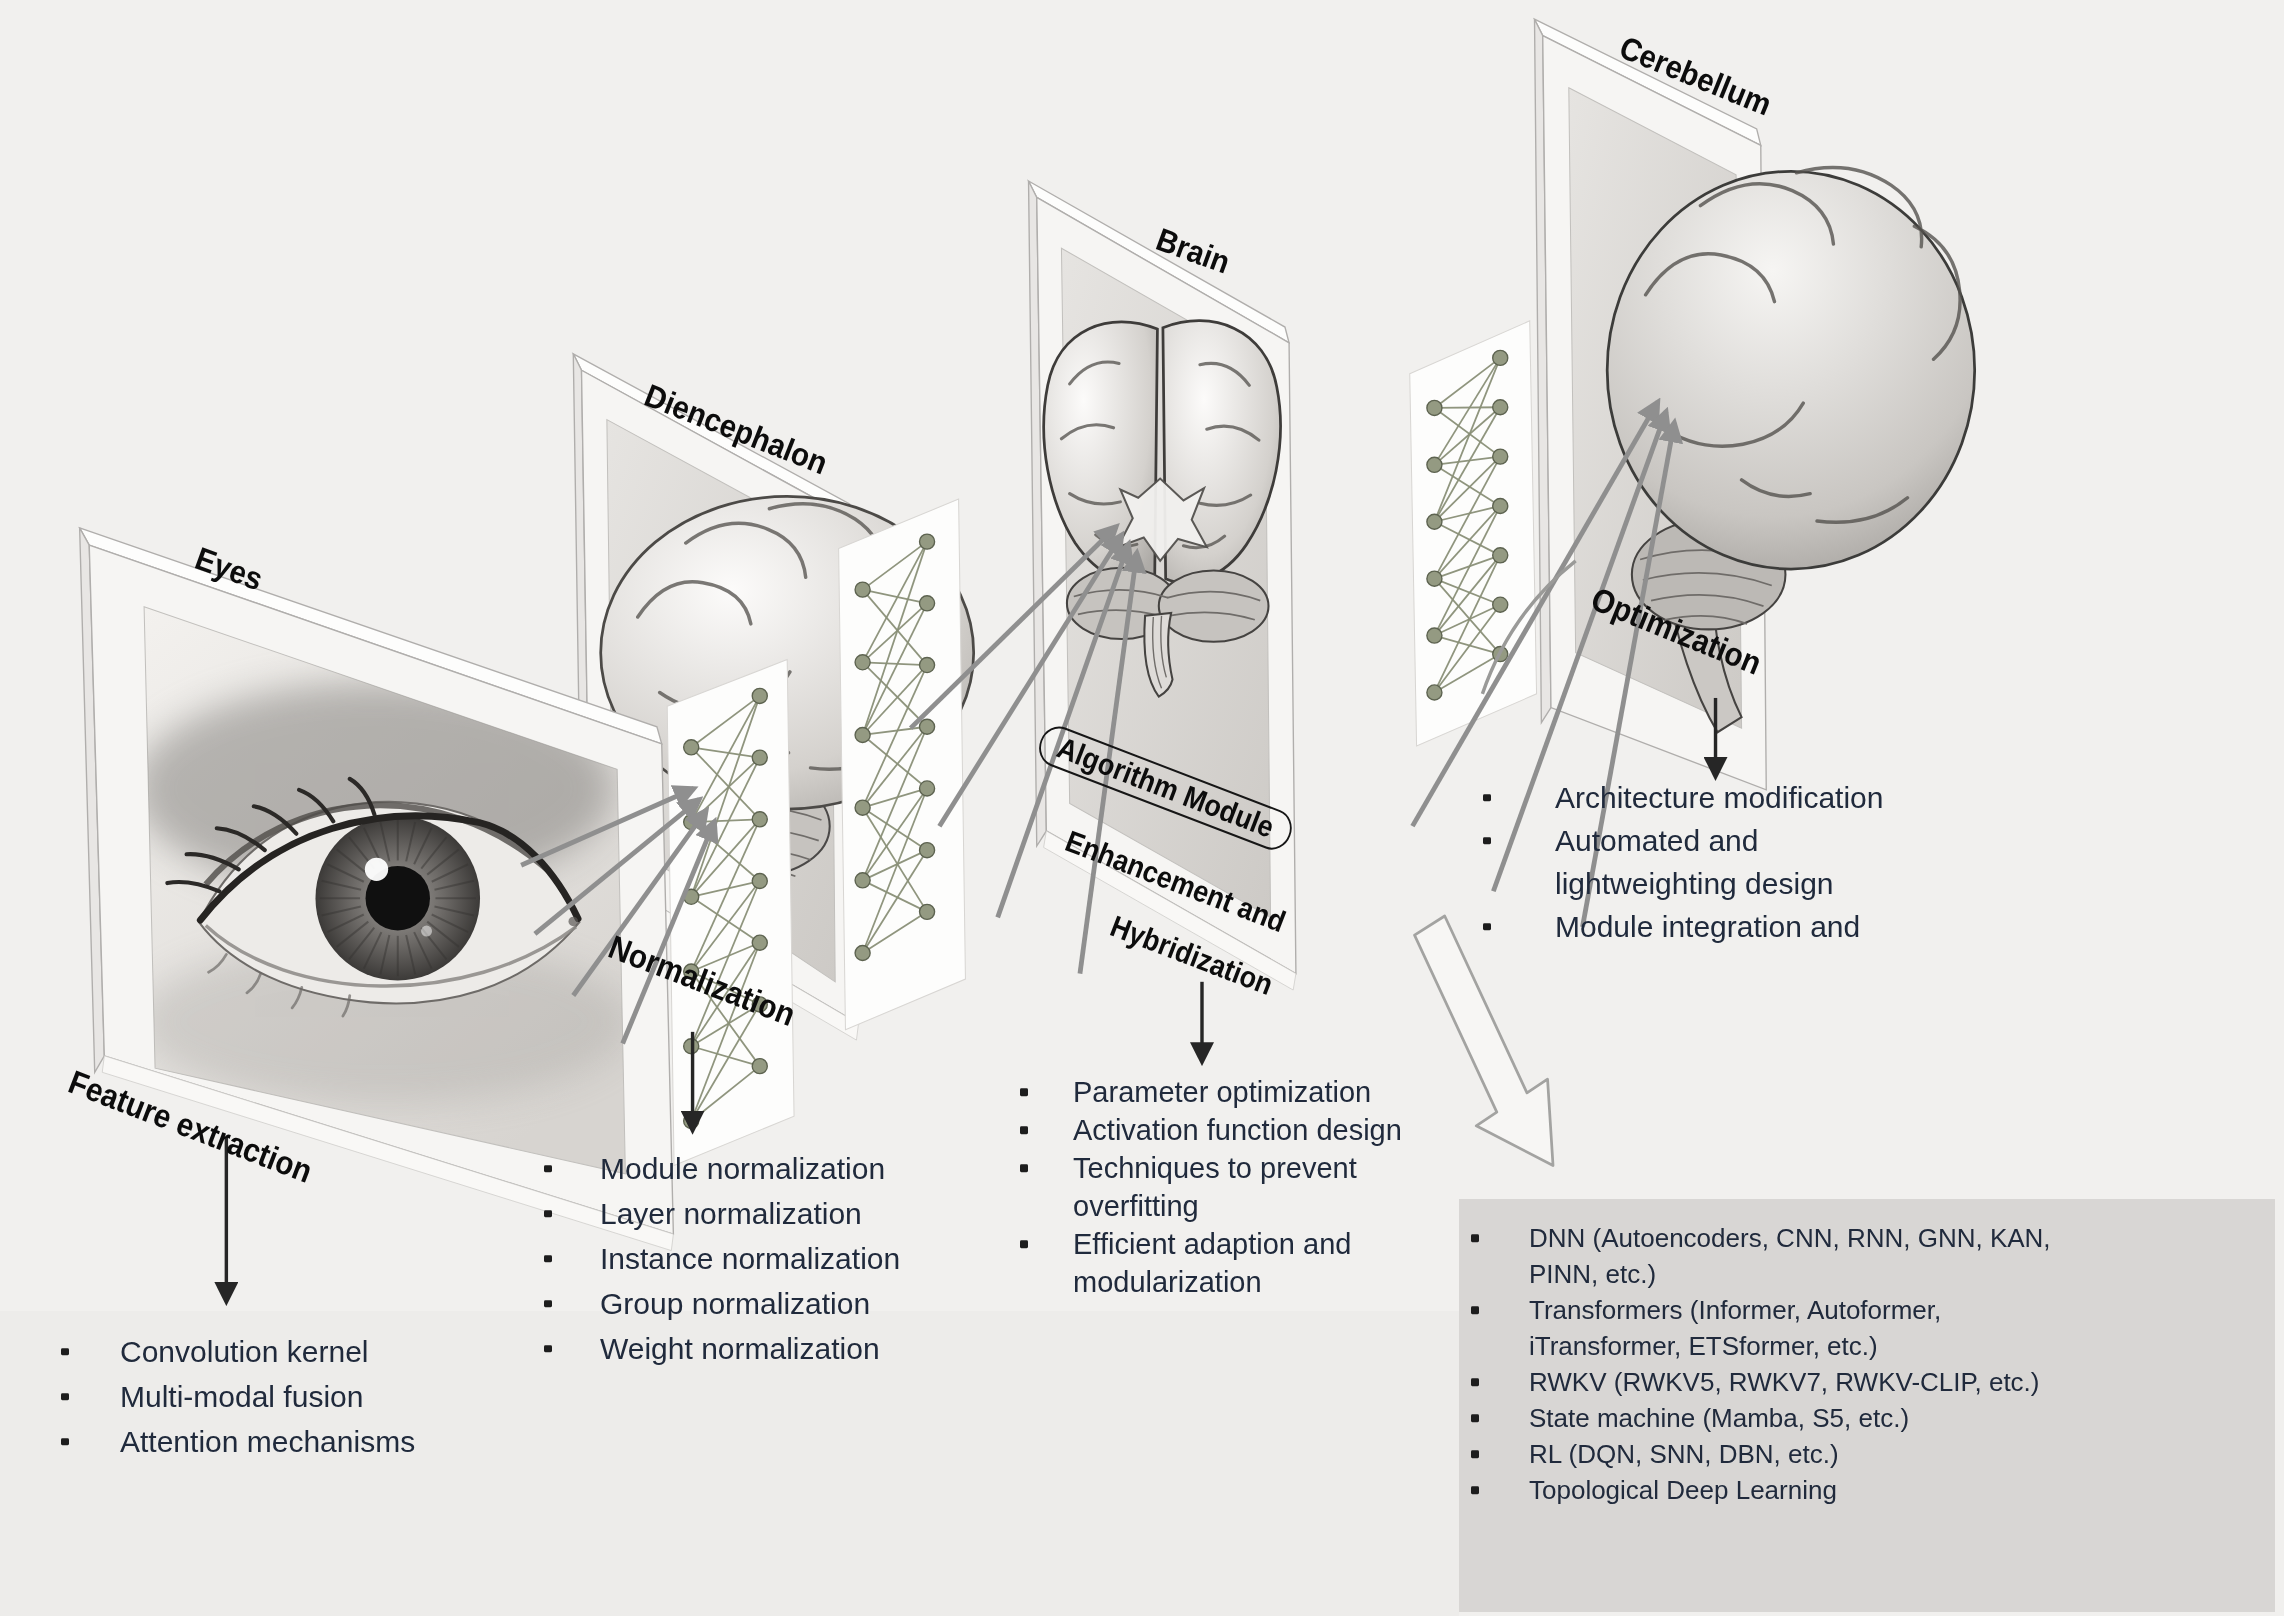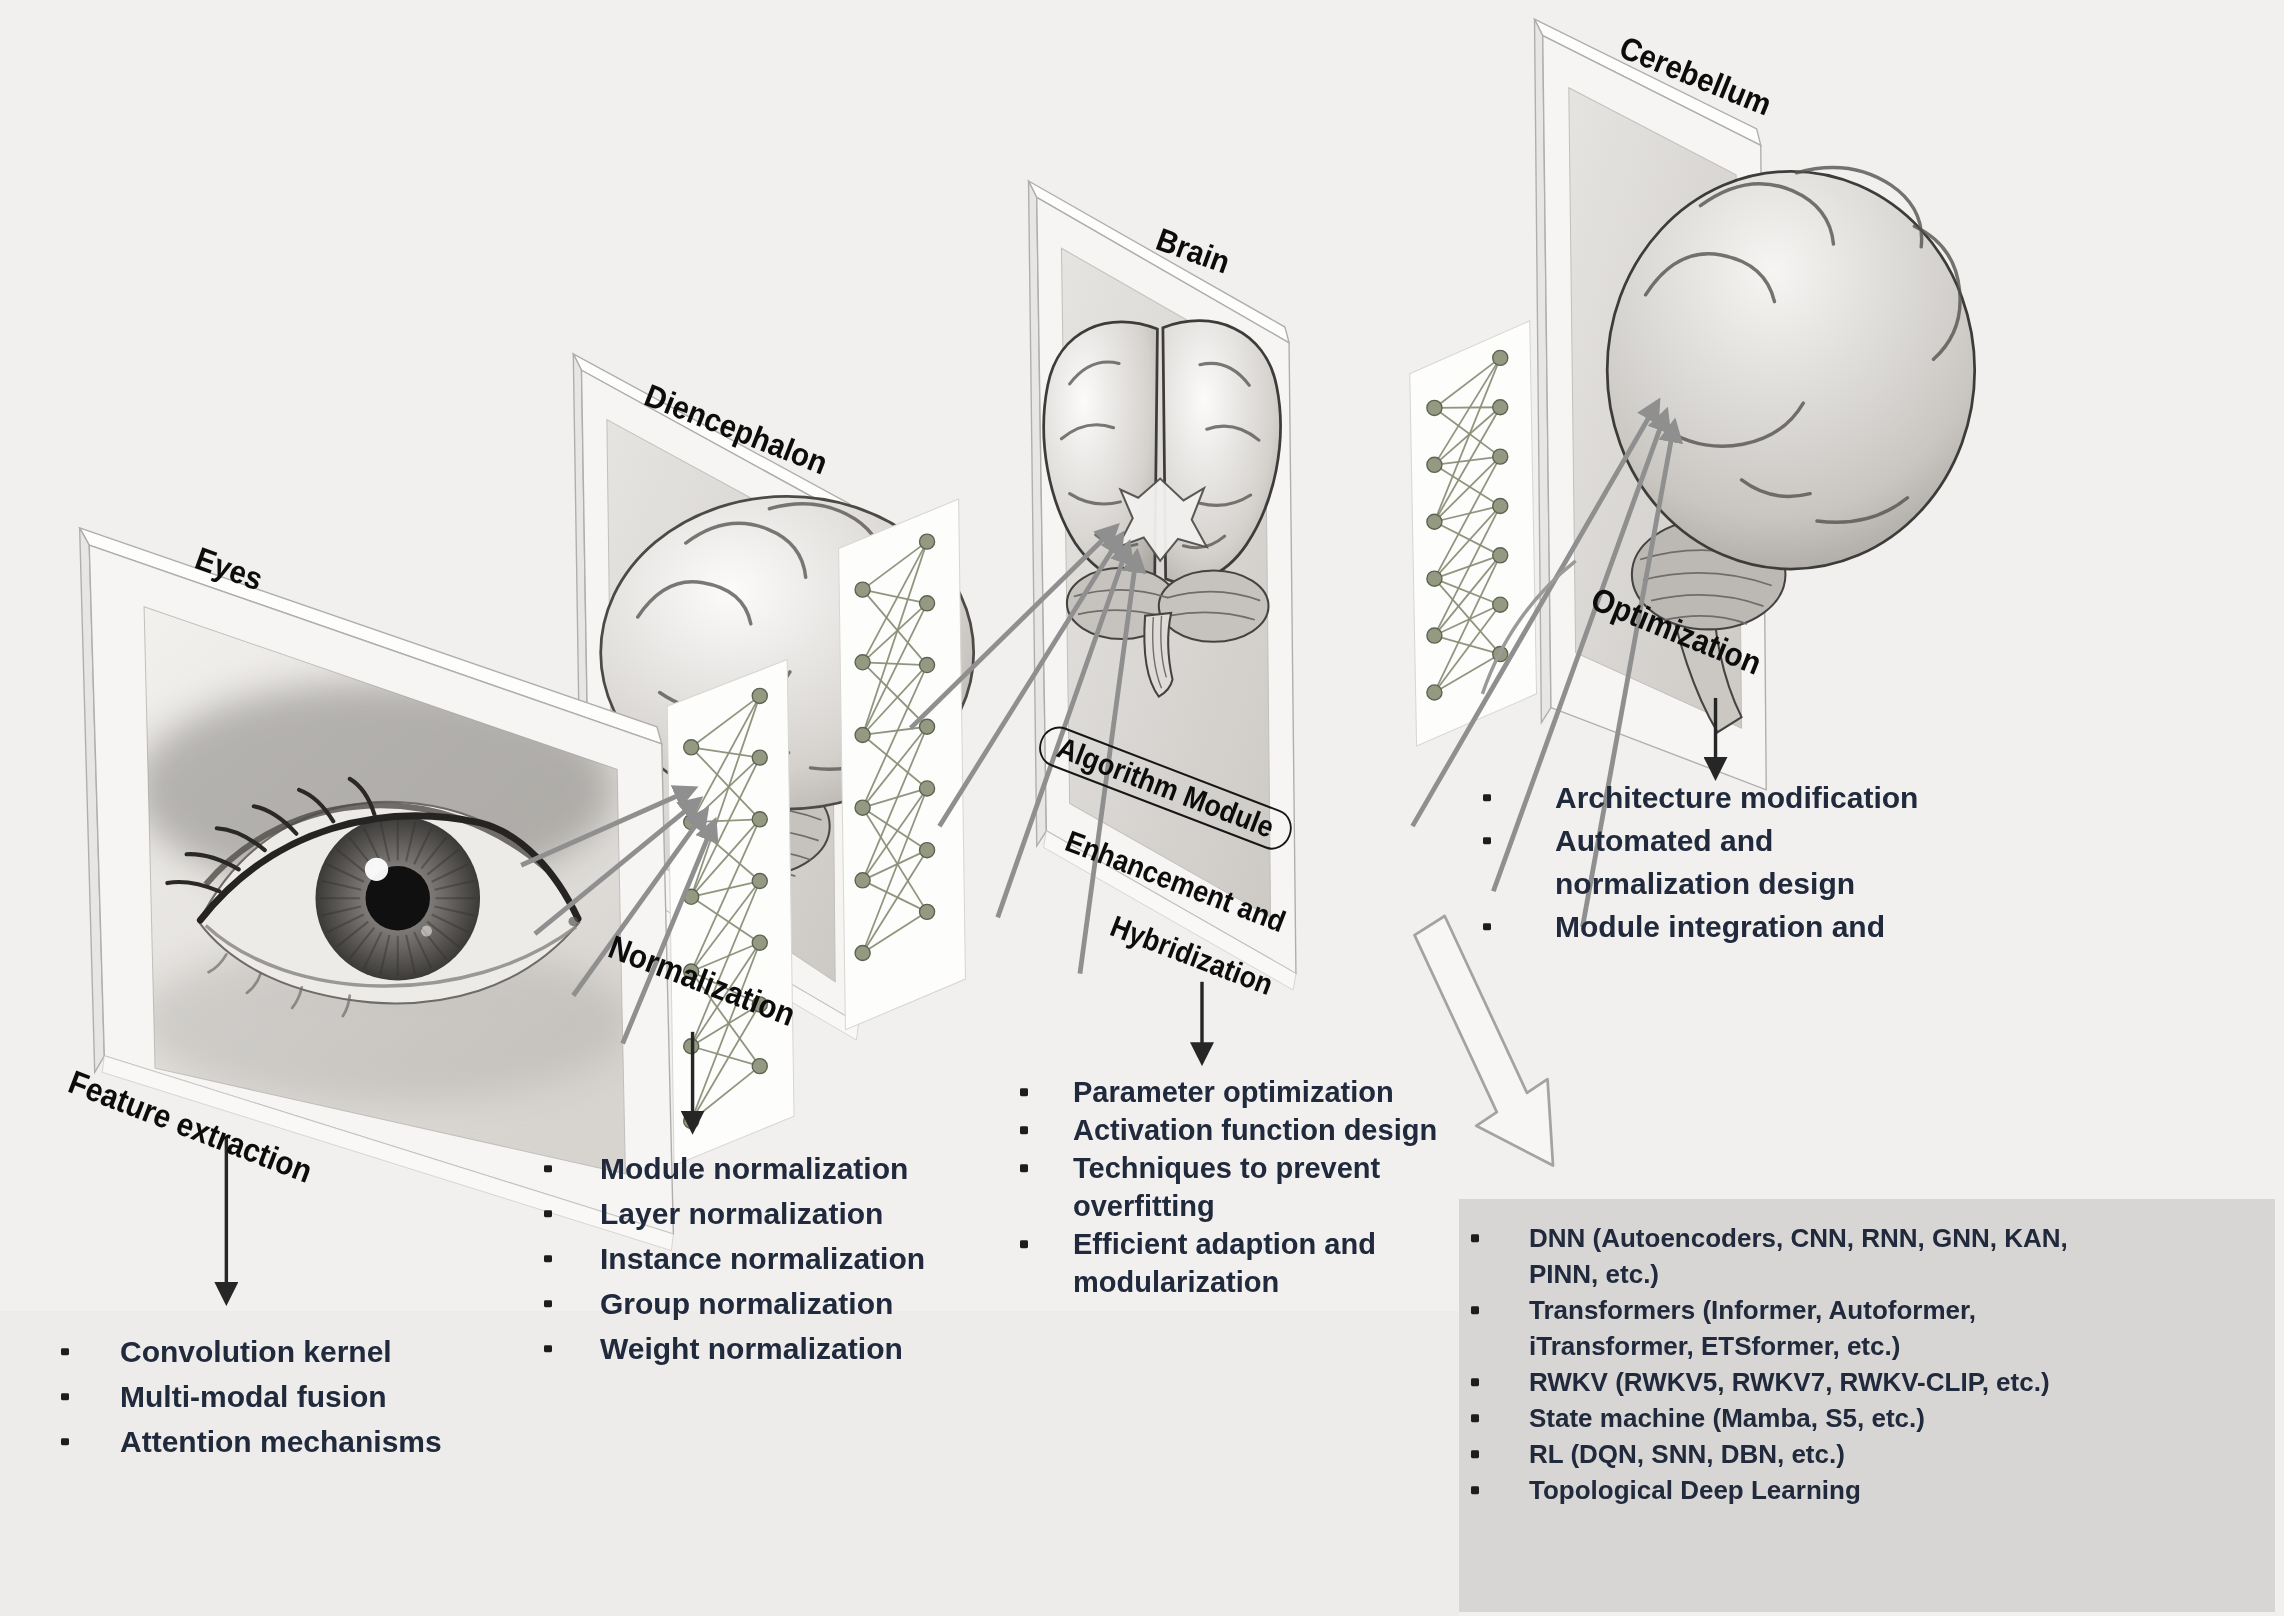--- a/index.html
+++ b/index.html
@@ -6,21 +6,21 @@
   .stage{position:relative;width:2284px;height:1616px;overflow:hidden;
          font-family:"Liberation Sans",sans-serif;background:#f1f0ee;}
   .band{position:absolute;left:0;top:1311px;width:1459px;height:305px;background:#edecea;}
   .modelbox{position:absolute;left:1459px;top:1199px;width:816px;height:413px;background:#d8d6d4;}
   svg.art{position:absolute;left:0;top:0;z-index:2;}
   .hdr{position:absolute;z-index:4;font-weight:bold;color:#0c0c0c;white-space:nowrap;
        transform-origin:0 0;font-size:33px;letter-spacing:0px;}
   .algohdr{position:absolute;z-index:4;font-weight:bold;color:#0c0c0c;white-space:nowrap;
        transform-origin:0 0;font-size:30px;}
   .capsule{border:2.7px solid #161616;border-radius:48px;padding:1.4px 19px;display:inline-block;}
-  .list{position:absolute;z-index:4;color:#202a3c;font-weight:bold;}
+  .list{position:absolute;z-index:4;color:#202a3c;}
   .li{position:relative;display:flex;align-items:center;white-space:nowrap;}
   .li .dot{position:absolute;left:1.4px;top:50%;transform:translateY(-50%);
            width:7.5px;height:7.5px;background:#1d1d1d;border-radius:1.4px;}
   .fl .li{height:45px;font-size:30px;padding-left:60px;}
   .nl .li{height:45px;font-size:30px;padding-left:57px;}
   .al .li{height:38px;font-size:29px;padding-left:54px;}
   .ol .li{height:43px;font-size:30px;padding-left:73px;}
   .ml .li{height:36px;font-size:26px;padding-left:59px;}
 </style>
 </head>
@@ -412,21 +412,21 @@
   <div class="list ol" style="left:1482px;top:776px;">
     <div class="li">
         <span class="dot"></span>
         <span class="t">Architecture modification</span>
       </div>
     <div class="li">
         <span class="dot"></span>
         <span class="t">Automated and</span>
       </div>
     <div class="li">
-        <span class="t">normalization design</span>
+        <span class="t">lightweighting design</span>
       </div>
     <div class="li">
         <span class="dot"></span>
         <span class="t">Module integration and</span>
       </div>
   </div>
 
   <div class="list ml" style="left:1470px;top:1220px;">
     <div class="li">
         <span class="dot"></span>

